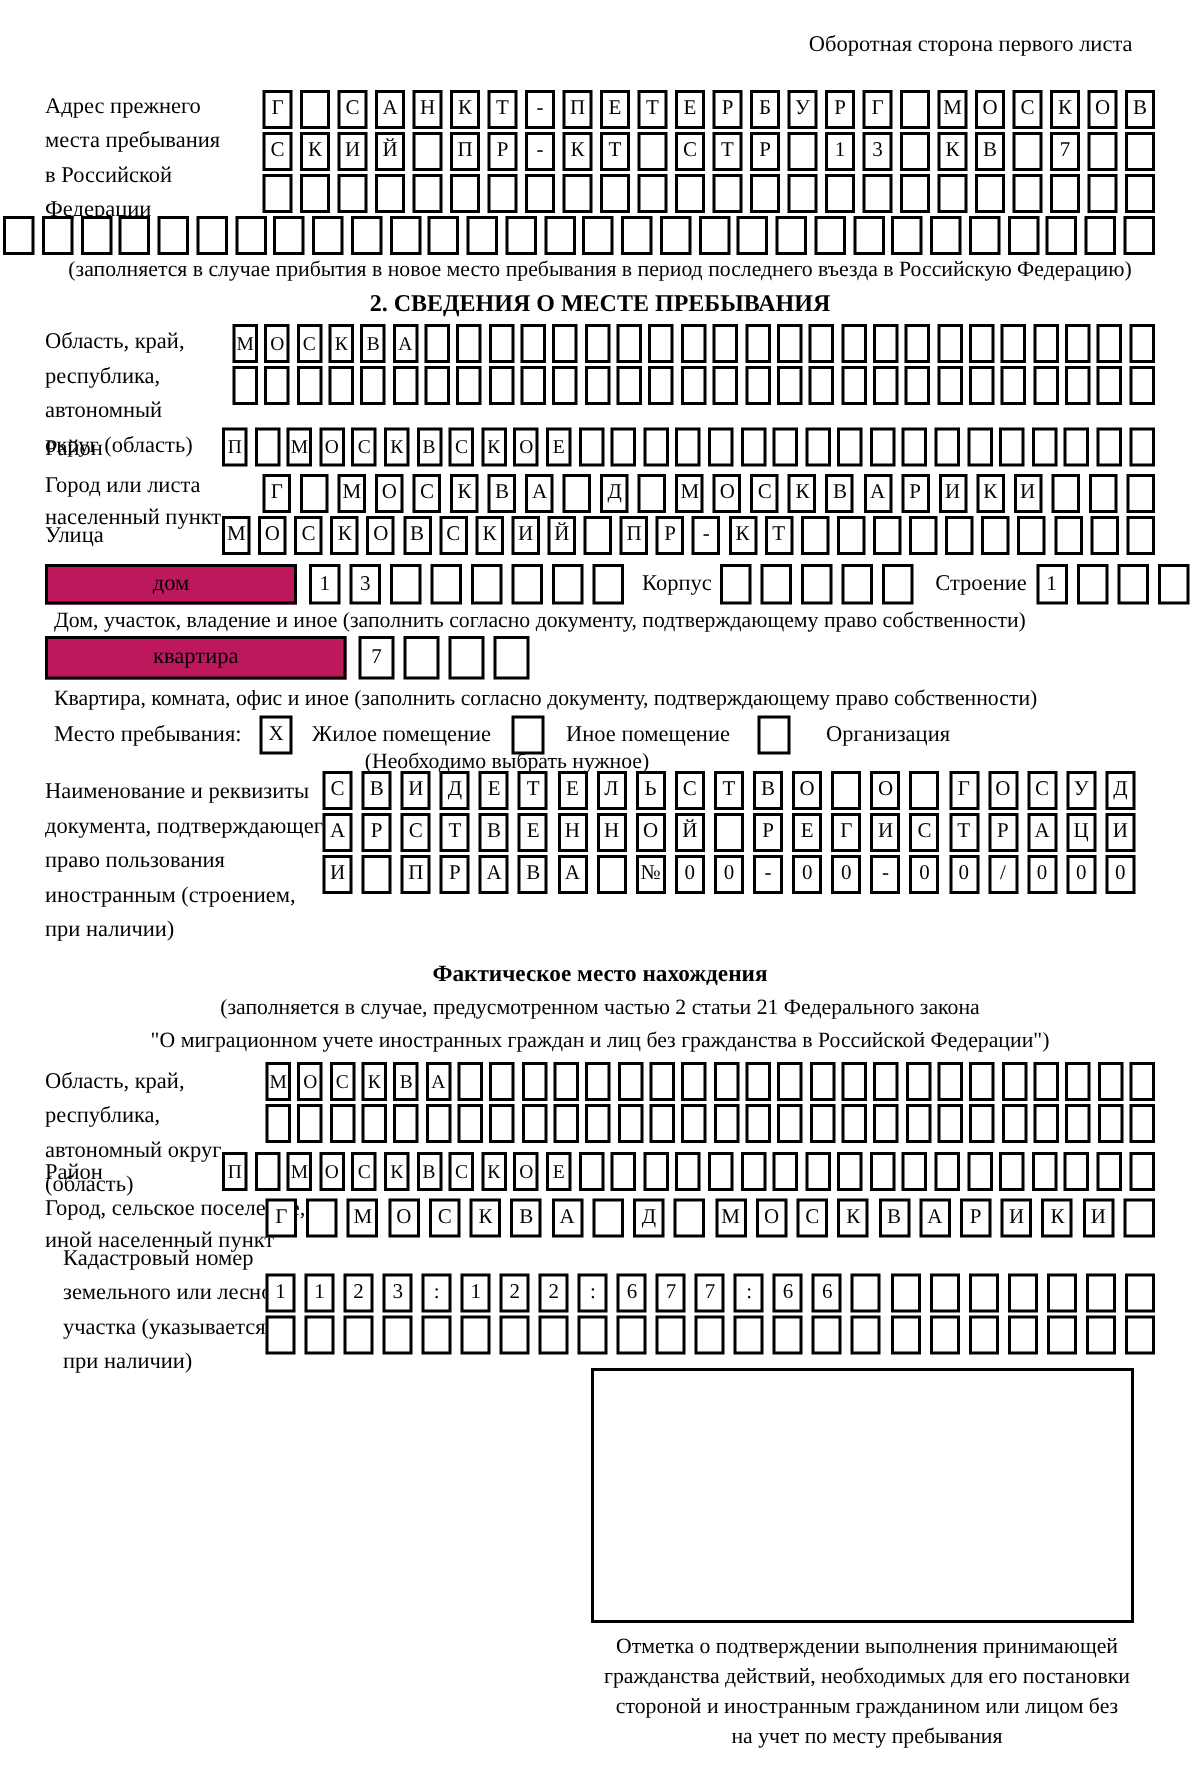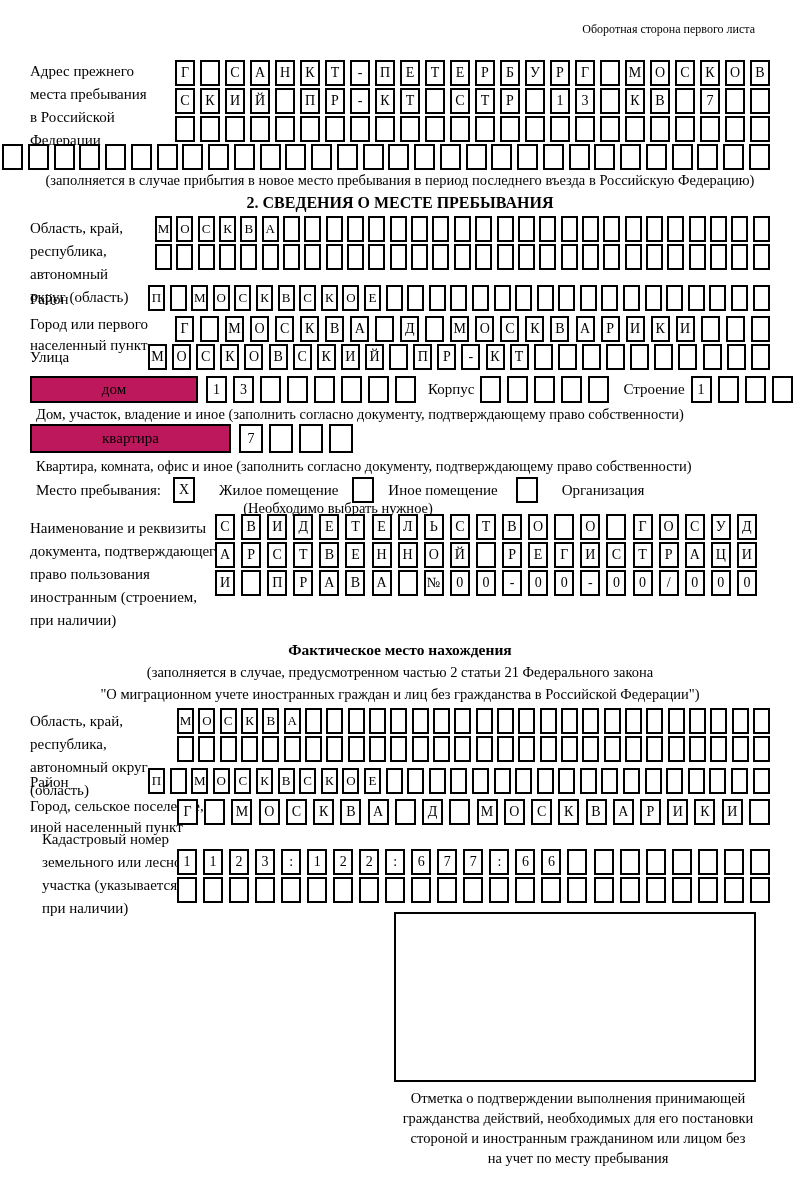--- a/index.html
+++ b/index.html
@@ -29,21 +29,21 @@
     font-size:15px;flex:0 0 auto;
   }
   .inlinerow{display:flex;align-items:flex-start;}
   .inlinerow .txt{line-height:27px;font-size:15px;white-space:nowrap;}
   .stamp{border:2px solid #000;box-sizing:border-box;background:#fff;}
   .cap{font-size:14.5px;line-height:20px;text-align:center;}
 </style>
 </head>
 <body>
 
-<div class="abs note" style="top:22px;right:45px;font-size:12px;">Оборотная сторона первого листа</div>
+<div class="abs note" style="top:22px;right:45px;font-size:15px;">Оборотная сторона первого листа</div>
 
 <div class="abs" style="left:30px;top:60px;">
   <div class="lbl">Адрес прежнего</div>
   <div class="lbl">места пребывания</div>
   <div class="lbl">в Российской</div>
   <div class="lbl">Федерации</div>
 </div>
 
 <div class="abs boxrow" style="left:175px;top:60px;width:595px;--bw:20px;--bh:26px;">
     <span class="cell">Г</span>
@@ -256,21 +256,21 @@
     <span class="cell"></span>
     <span class="cell"></span>
     <span class="cell"></span>
     <span class="cell"></span>
     <span class="cell"></span>
     <span class="cell"></span>
     <span class="cell"></span>
   </div>
 
 <div class="abs" style="left:30px;top:314px;">
-  <div class="lbl21">Город или первого</div>
+  <div class="lbl21">Город или листа</div>
   <div class="lbl21">населенный пункт</div>
 </div>
 <div class="abs boxrow" style="left:175px;top:316px;width:595px;--bw:19px;--bh:26px;">
     <span class="cell">Г</span>
     <span class="cell"></span>
     <span class="cell">М</span>
     <span class="cell">О</span>
     <span class="cell">С</span>
     <span class="cell">К</span>
     <span class="cell">В</span>
@@ -362,21 +362,21 @@
       <span class="cell"></span>
     </div>
 </div>
 <div class="abs note" style="left:36px;top:458px;">Квартира, комната, офис и иное (заполнить согласно документу, подтверждающему право собственности)</div>
 
 <div class="abs inlinerow" style="left:36px;top:477px;">
   <div class="txt">Место пребывания:</div>
   <div class="boxrow" style="width:22px;margin-left:12px;--bw:22px;--bh:26px;">
       <span class="cell">X</span>
     </div>
-  <div class="txt" style="margin-left:24px;font-family:Liberation Serif, serif;">Жилое помещение</div>
+  <div class="txt" style="margin-left:13px;font-family:Liberation Serif, serif;">Жилое помещение</div>
   <div class="boxrow" style="width:22px;margin-left:14px;--bw:22px;--bh:26px;">
       <span class="cell"></span>
     </div>
   <div class="txt" style="margin-left:14px;">Иное помещение</div>
   <div class="boxrow" style="width:22px;margin-left:18px;--bw:22px;--bh:26px;">
       <span class="cell"></span>
     </div>
   <div class="txt" style="margin-left:24px;">Организация</div>
 </div>
 <div class="abs note" style="left:0px;top:500px;width:676px;text-align:center;">(Необходимо выбрать нужное)</div>

